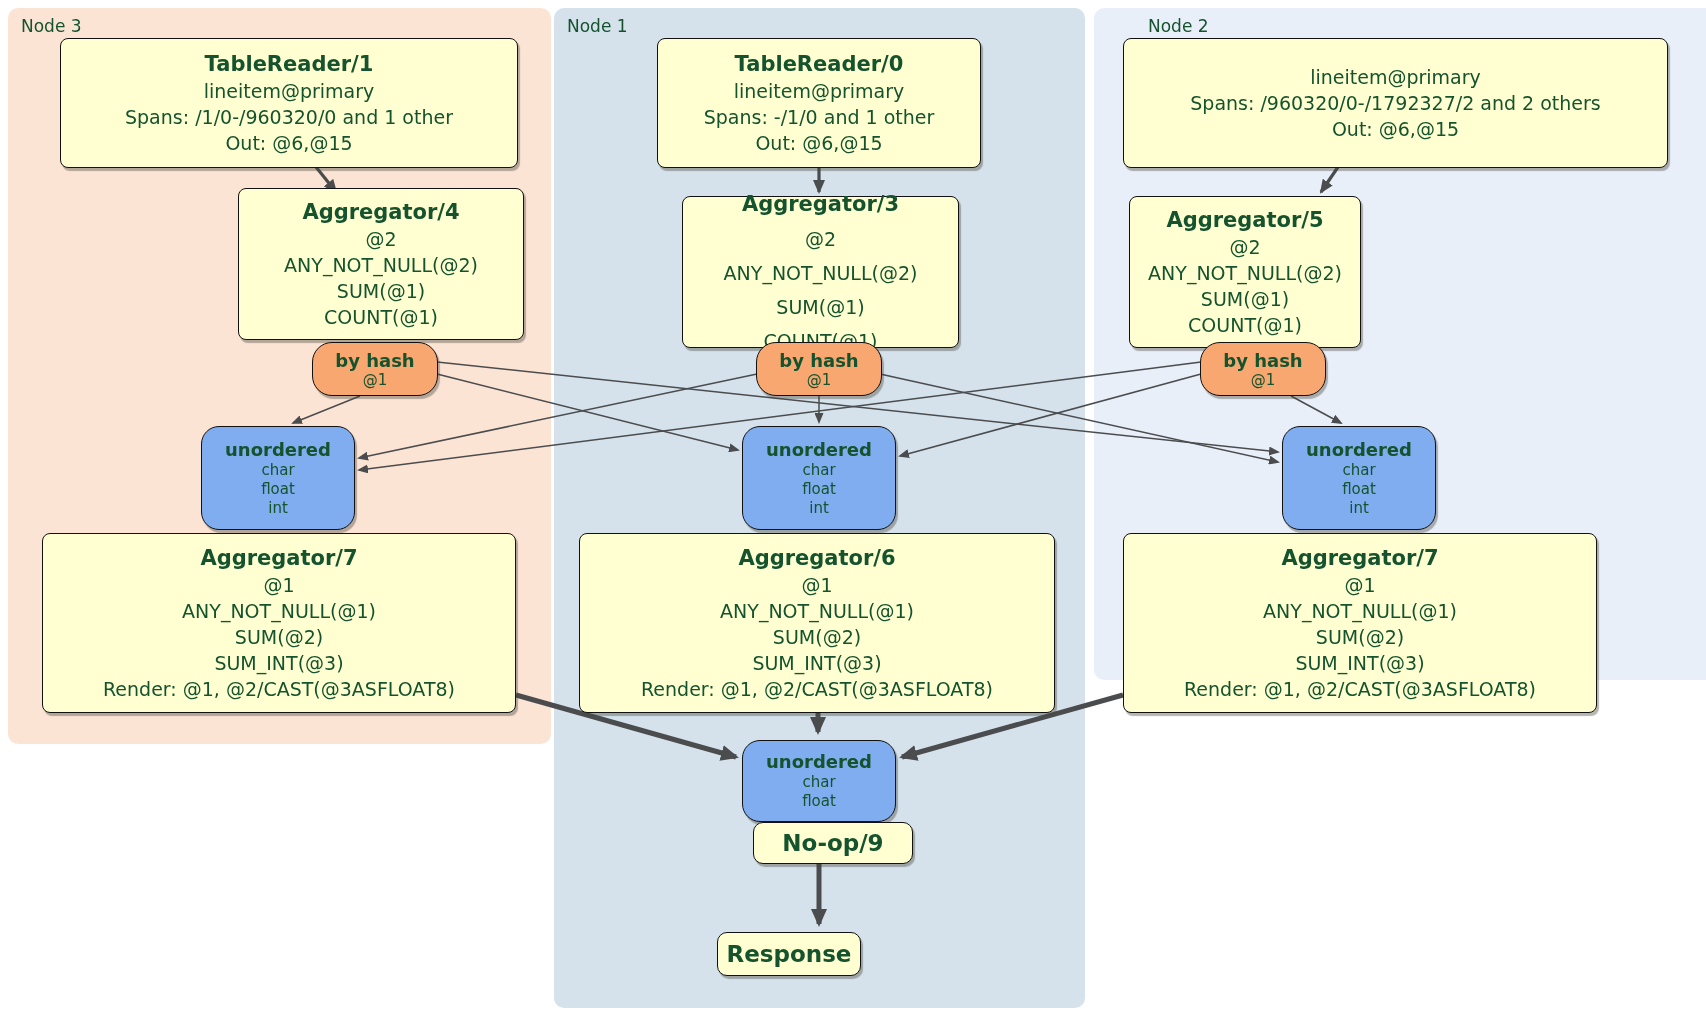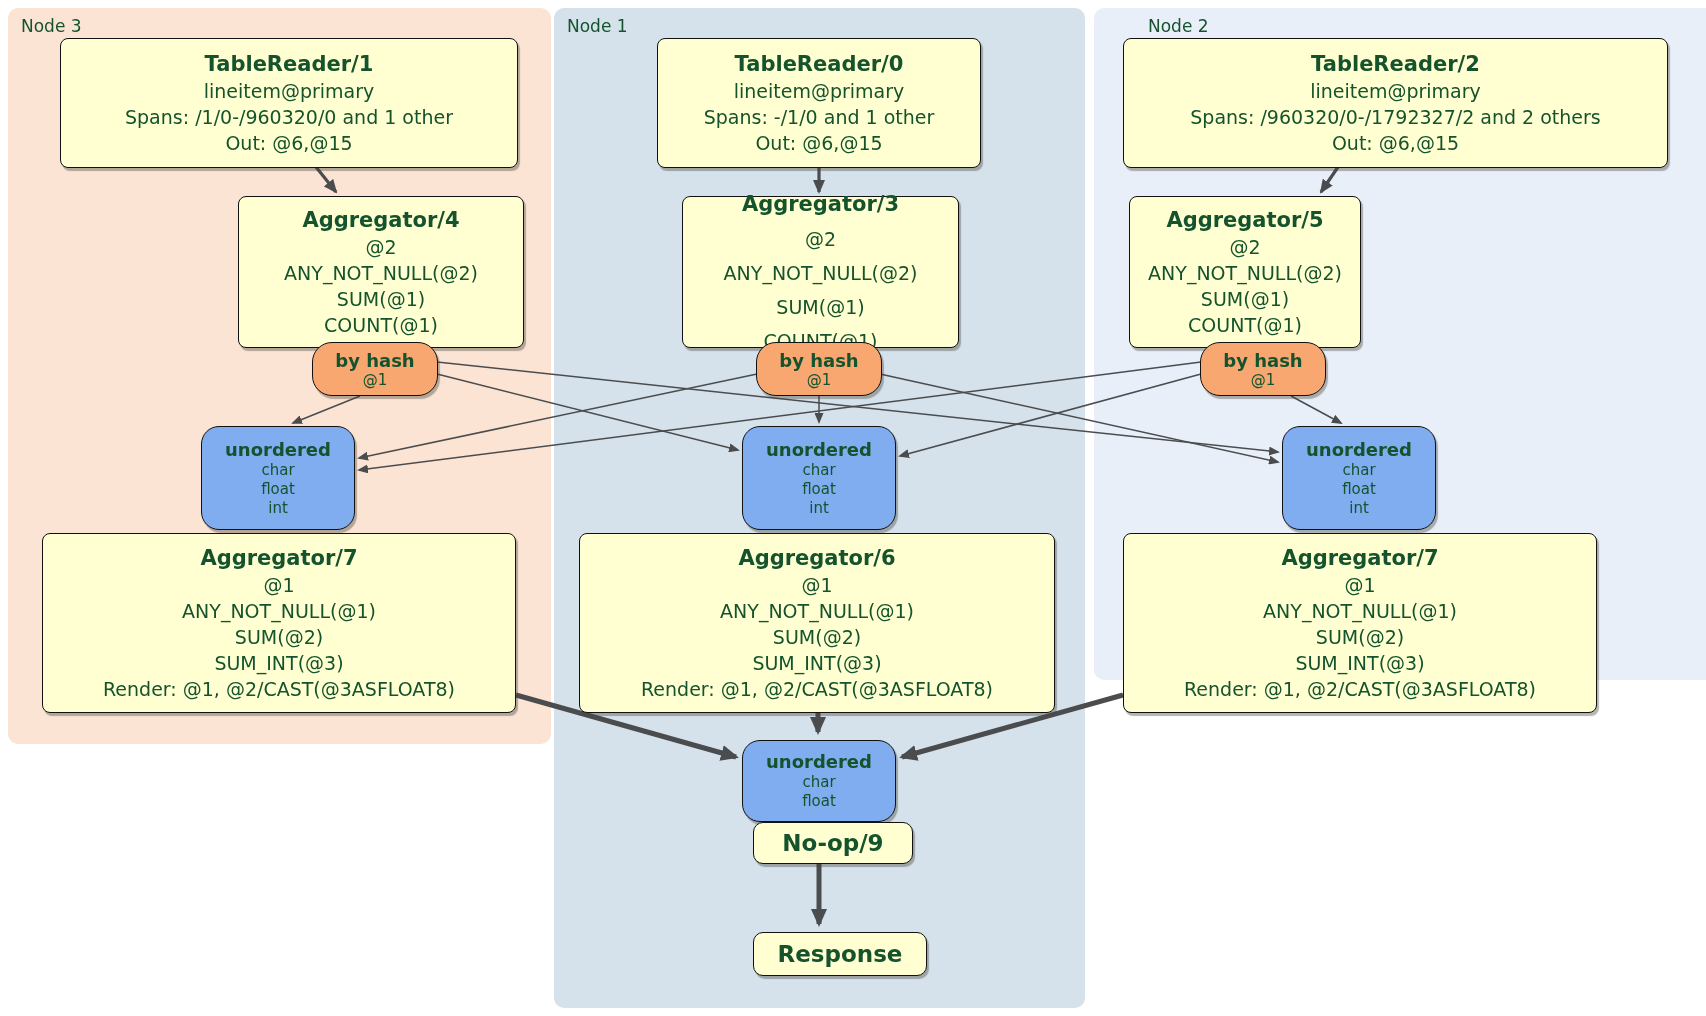--- a/index.html
+++ b/index.html
@@ -89,27 +89,26 @@
     <div class="line">Spans: /1/0-/960320/0 and 1 other</div>
     <div class="line">Out: @6,@15</div>
   </div>
   <div class="box pbox" style="left:657px;top:38px;width:324px;height:130px;">
     <div class="title">TableReader/0</div>
     <div class="line">lineitem@primary</div>
     <div class="line">Spans: -/1/0 and 1 other</div>
     <div class="line">Out: @6,@15</div>
   </div>
   <div class="box pbox" style="left:1123px;top:38px;width:545px;height:130px;">
-    <div class="title">TableReader/2</div>
     <div class="line">lineitem@primary</div>
     <div class="line">Spans: /960320/0-/1792327/2 and 2 others</div>
     <div class="line">Out: @6,@15</div>
   </div>
 
-  <div class="box pbox" style="left:238px;top:196px;width:286px;height:152px;">
+  <div class="box pbox" style="left:238px;top:188px;width:286px;height:152px;">
     <div class="title">Aggregator/4</div>
     <div class="line">@2</div>
     <div class="line">ANY_NOT_NULL(@2)</div>
     <div class="line">SUM(@1)</div>
     <div class="line">COUNT(@1)</div>
   </div>
   <div class="box pbox" style="left:682px;top:196px;width:277px;height:152px;gap:8px;">
     <div class="title">Aggregator/3</div>
     <div class="line">@2</div>
     <div class="line">ANY_NOT_NULL(@2)</div>
@@ -182,17 +181,17 @@
   </div>
 
   <div class="box sync" style="left:742px;top:740px;width:154px;height:82px;">
     <div class="title">unordered</div>
     <div class="line">char</div>
     <div class="line">float</div>
   </div>
   <div class="box tbox" style="left:753px;top:822px;width:160px;height:42px;">
     <div class="title">No-op/9</div>
   </div>
-  <div class="box tbox" style="left:753px;top:932px;width:174px;height:44px;">
+  <div class="box tbox" style="left:717px;top:932px;width:144px;height:44px;">
     <div class="title">Response</div>
   </div>
 
 </div>
 
 </body></html>

